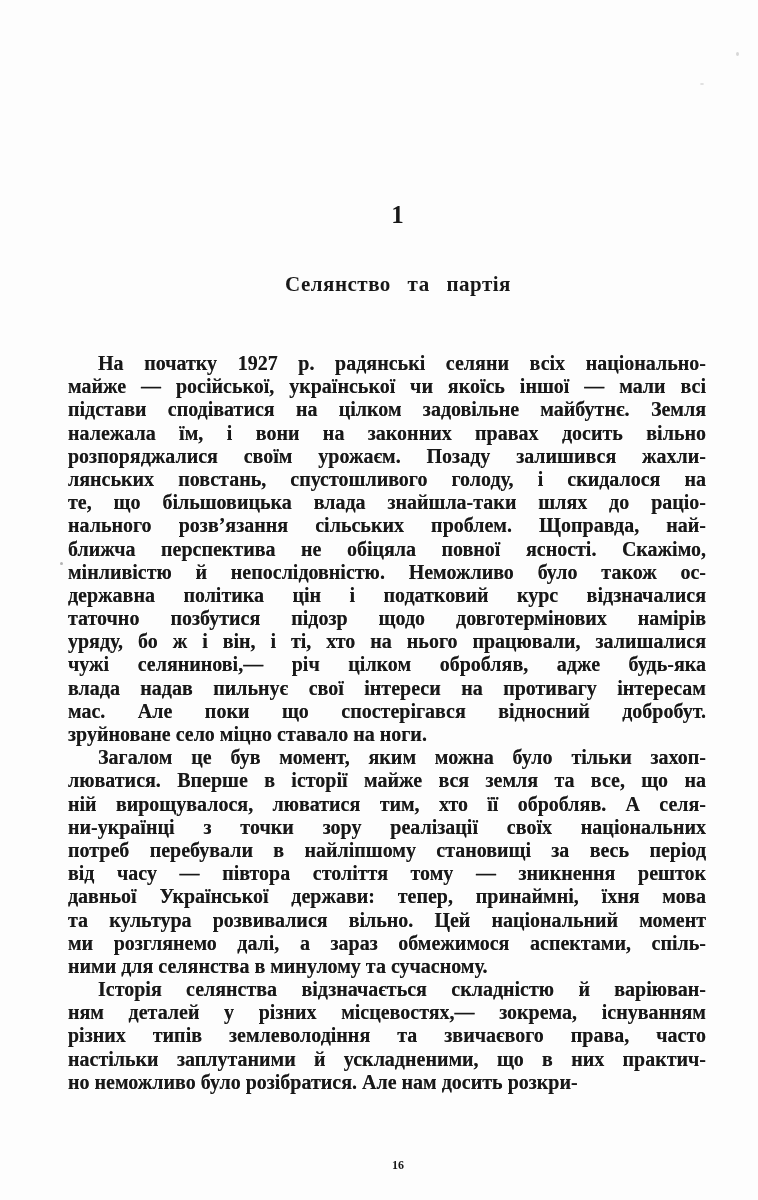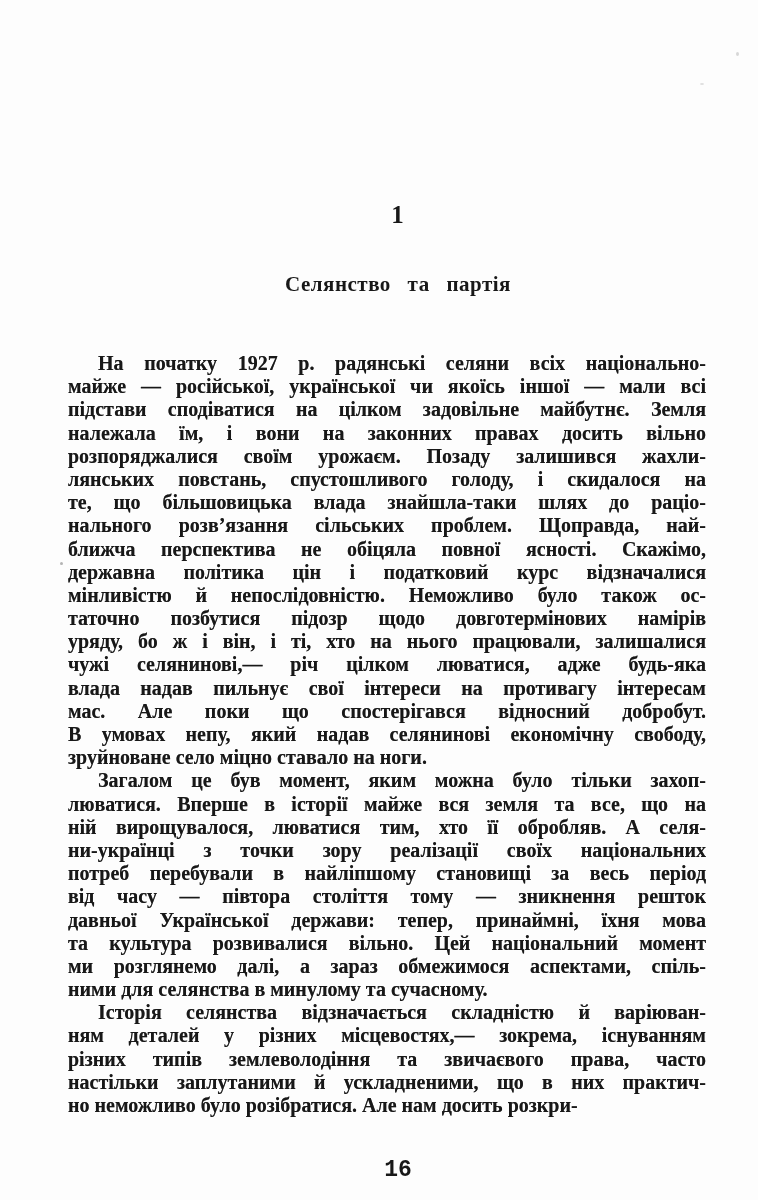--- a/index.html
+++ b/index.html
@@ -27,22 +27,21 @@
     letter-spacing: 1px;
   }
   .chapter-title {
     top: 274px;
     font-size: 21px;
     word-spacing: 11px;
     letter-spacing: 0.5px;
   }
   .page-number {
     top: 1159px;
-    font-size: 23px;
-    font-family: Liberation Mono, monospace;
+    font-size: 12px;
   }
   .body-text {
     position: absolute;
     top: 352px;
     left: 68px;
     width: 638px;
     font-size: 20px;
     font-weight: bold;
     line-height: 23.2px;
     text-shadow: 0 0 0.5px rgba(20,20,20,0.55);
@@ -75,28 +74,27 @@
       <div class="para">
         <div class="line first">На початку 1927 р. радянські селяни всіх національно-</div>
         <div class="line">майже — російської, української чи якоїсь іншої — мали всі</div>
         <div class="line">підстави сподіватися на цілком задовільне майбутнє. Земля</div>
         <div class="line">належала їм, і вони на законних правах досить вільно</div>
         <div class="line">розпоряджалися своїм урожаєм. Позаду залишився жахли-</div>
         <div class="line">лянських повстань, спустошливого голоду, і скидалося на</div>
         <div class="line">те, що більшовицька влада знайшла-таки шлях до раціо-</div>
         <div class="line">нального розв’язання сільських проблем. Щоправда, най-</div>
         <div class="line">ближча перспектива не обіцяла повної ясності. Скажімо,</div>
+        <div class="line">мінливістю й непослідовністю. Неможливо було також ос-</div>
         <div class="line">державна політика цін і податковий курс відзначалися</div>
-        <div class="line">мінливістю й непослідовністю. Неможливо було також ос-</div>
         <div class="line">таточно позбутися підозр щодо довготермінових намірів</div>
         <div class="line">уряду, бо ж і він, і ті, хто на нього працювали, залишалися</div>
-        <div class="line">чужі селянинові,— річ цілком люватися, адже будь-яка</div>
+        <div class="line">чужі селянинові,— річ цілком обробляв, адже будь-яка</div>
         <div class="line">влада надав пильнує свої інтереси на противагу інтересам</div>
         <div class="line">мас. Але поки що спостерігався відносний добробут.</div>
-        <div class="line">В умовах непу, який надав селянинові економічну свободу,</div>
         <div class="line end">зруйноване село міцно ставало на ноги.</div>
       </div>
       <div class="para">
         <div class="line first">Загалом це був момент, яким можна було тільки захоп-</div>
         <div class="line">люватися. Вперше в історії майже вся земля та все, що на</div>
         <div class="line">ній вирощувалося, люватися тим, хто її обробляв. А селя-</div>
         <div class="line">ни-українці з точки зору реалізації своїх національних</div>
         <div class="line">потреб перебували в найліпшому становищі за весь період</div>
         <div class="line">від часу — півтора століття тому — зникнення решток</div>
         <div class="line">давньої Української держави: тепер, принаймні, їхня мова</div>

